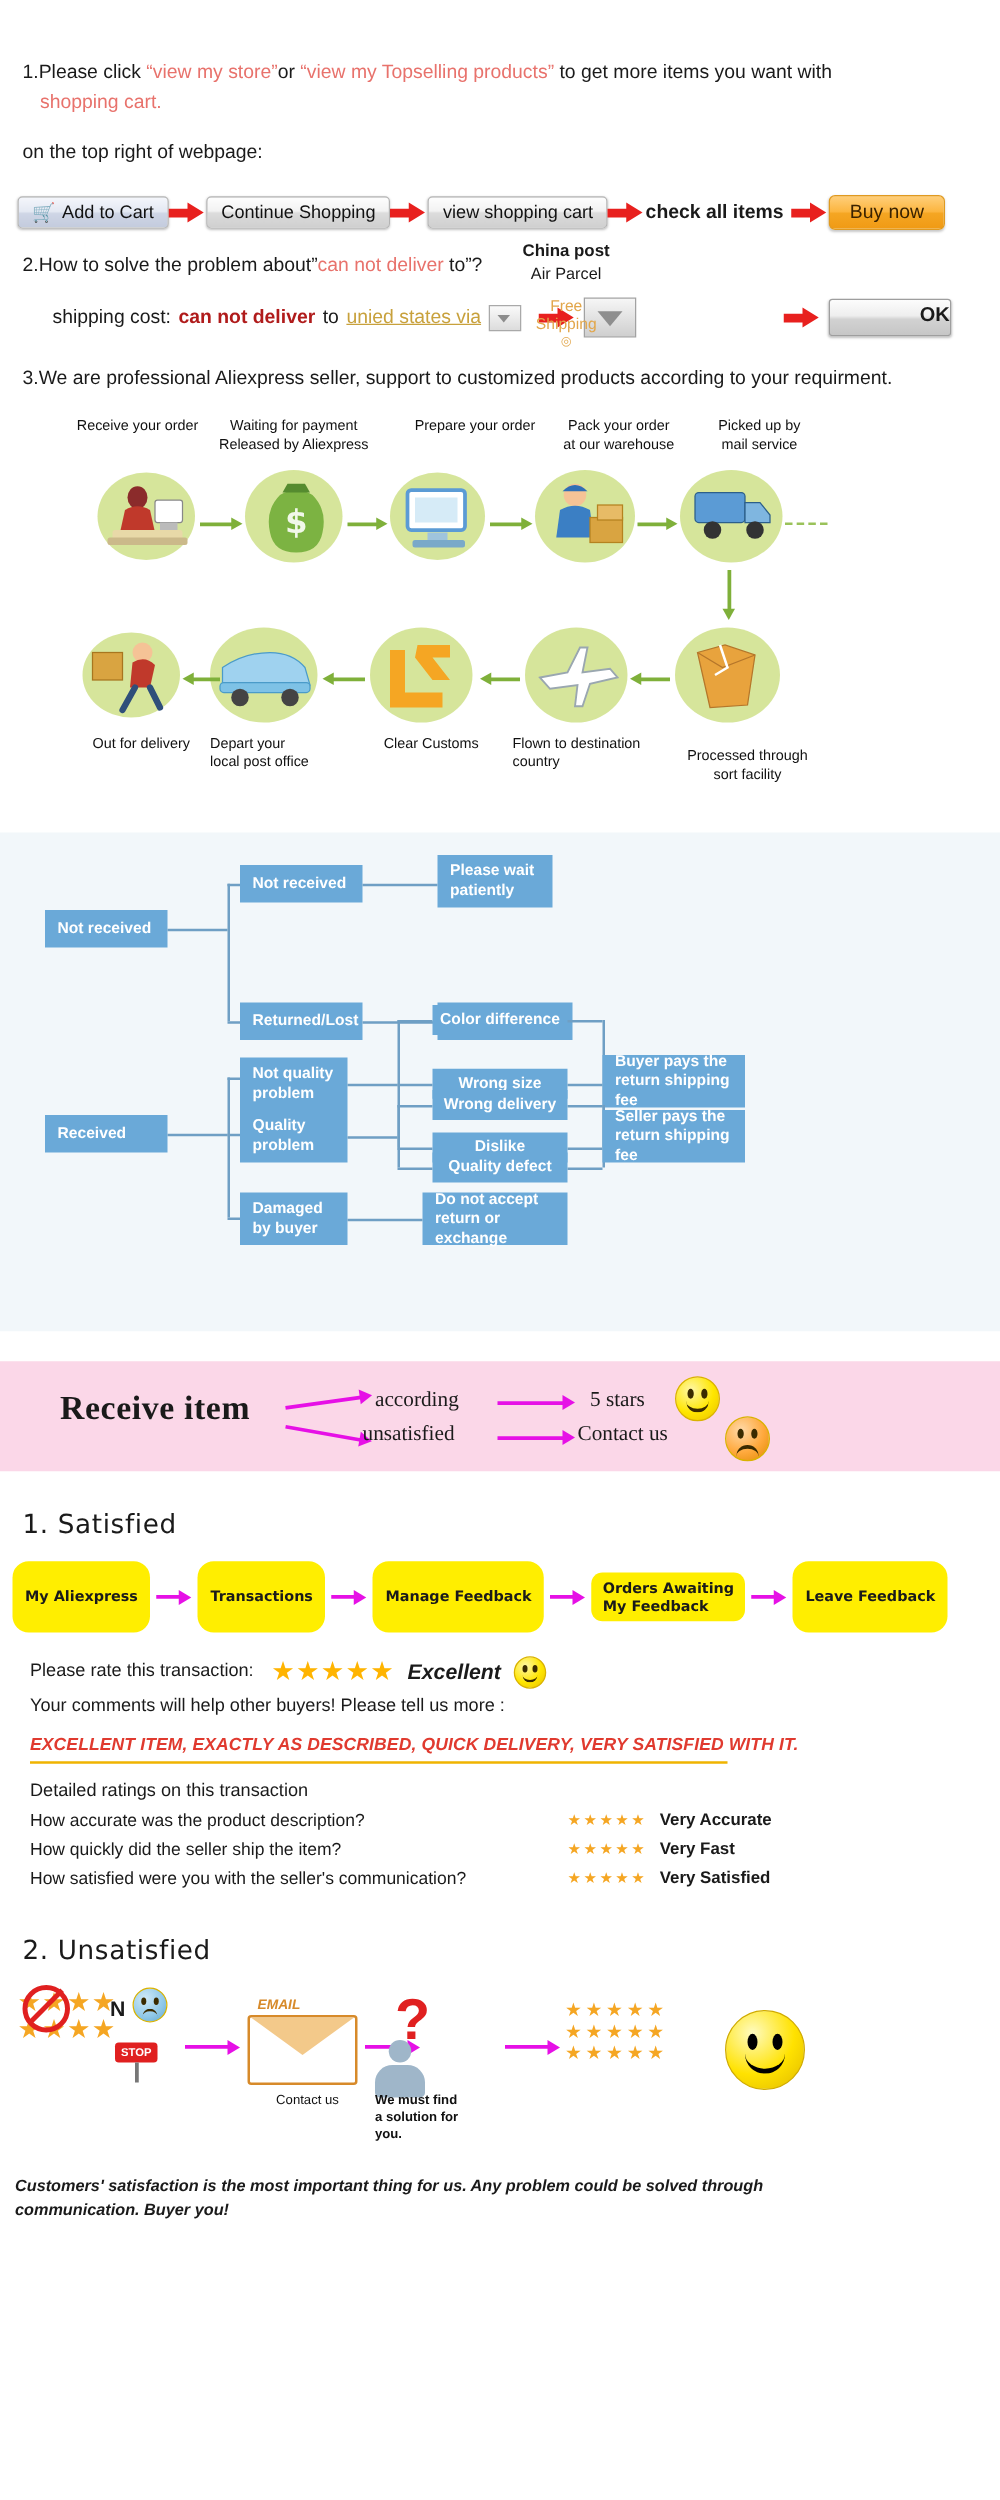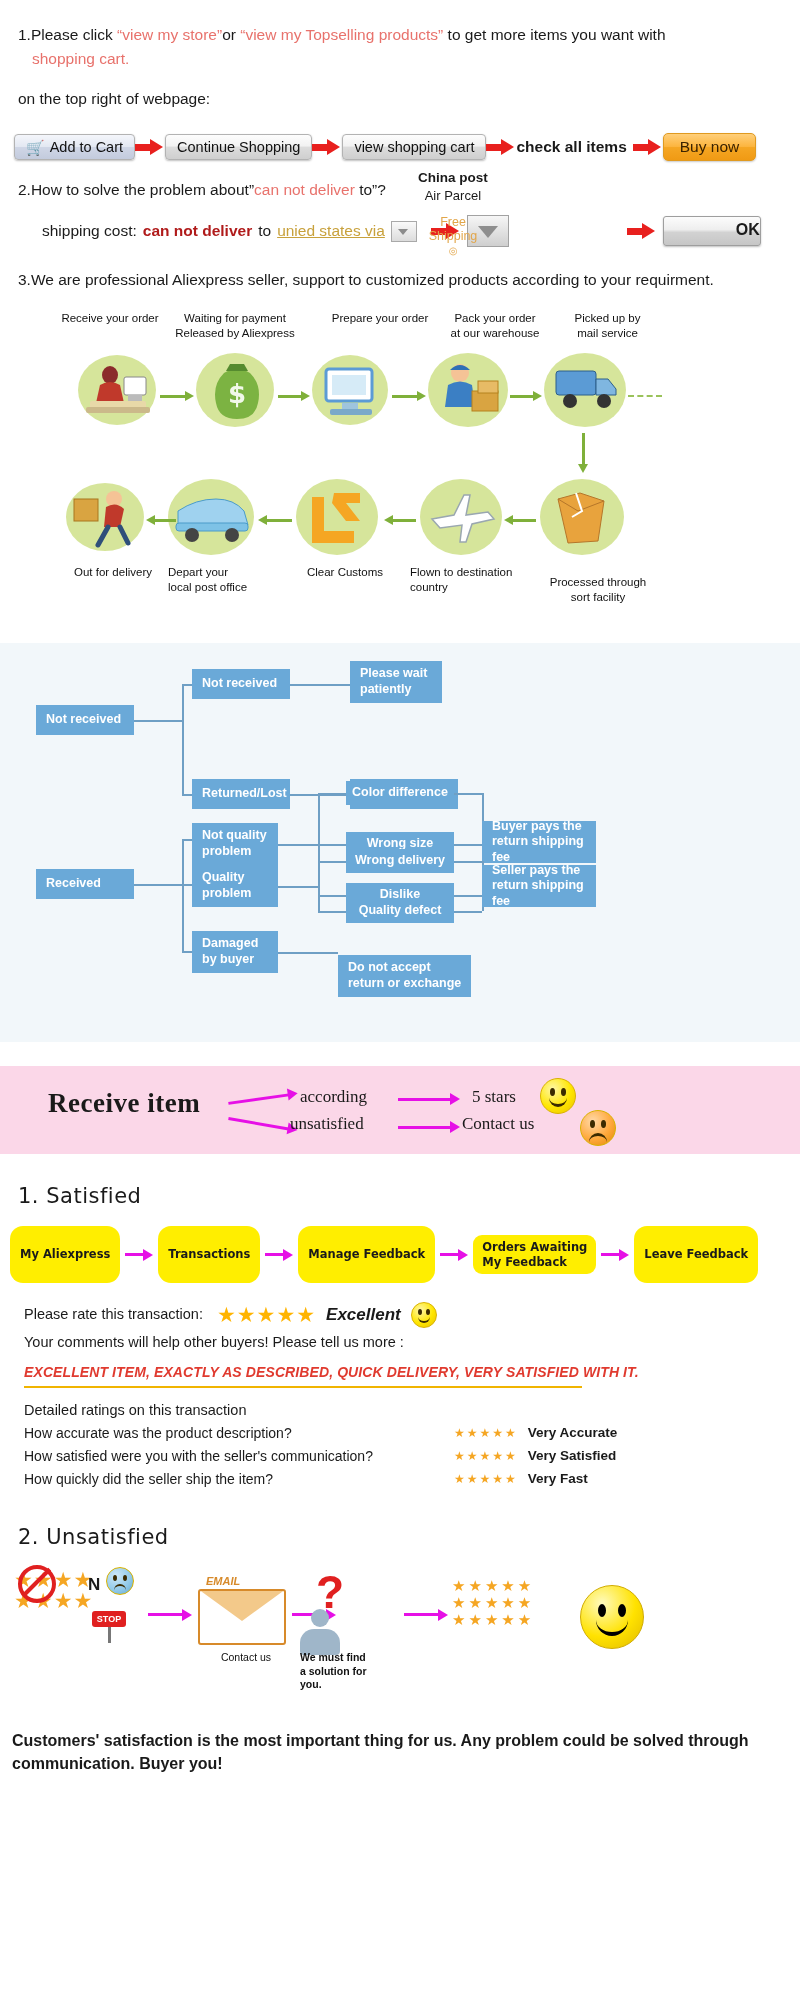--- a/index.html
+++ b/index.html
@@ -10,21 +10,21 @@
   .red{color:#e8726c;}
   .darkred{color:#b01b1b;font-weight:bold;}
   .row{display:flex;align-items:center;}
 
   
   .arr-red{width:30px;height:16px;position:relative;flex:0 0 auto;}
   .arr-red:before{content:"";position:absolute;left:0;top:5px;width:17px;height:7px;background:#e8201e;}
   .arr-red:after{content:"";position:absolute;left:15px;top:0;width:0;height:0;border-top:8px solid transparent;border-bottom:8px solid transparent;border-left:13px solid #e8201e;}
 
   
-  .sec1{padding:23px 0 0 18px;font-size:15.5px;line-height:1.55;}
+  .sec1{padding:46px 0 0 18px;font-size:15.5px;line-height:1.55;}
   .sec1 .l2{padding-left:14px;}
   .sec1 .l3{margin-top:16px;}
 
   .btnrow{display:flex;align-items:center;margin:22px 0 0 14px;}
   .gbtn{
     background:linear-gradient(to bottom,#fdfdfd 0%,#f2f2f2 45%,#dcdcdc 52%,#cfcfcf 100%);
     border:1px solid #b3b3b3;border-radius:4px;
     padding:4px 11px;font-size:14.5px;color:#111;
     box-shadow:0 1px 2px rgba(0,0,0,.25);white-space:nowrap;
     display:flex;align-items:center;gap:5px;
@@ -144,21 +144,21 @@
   .person .body{width:40px;height:26px;background:#9fb6c9;border-radius:14px 14px 4px 4px;margin-top:2px;}
   .cap{position:absolute;font-size:10.5px;line-height:1.3;color:#111;}
   .cap b{font-weight:bold;}
   .starblock{position:absolute;left:452px;top:14px;color:#f5a623;font-size:15px;line-height:17px;letter-spacing:3px;}
   .bigsmile{position:absolute;left:580px;top:22px;width:62px;height:62px;border-radius:50%;
             background:radial-gradient(circle at 34% 28%,#fffbbf 0%,#ffe200 55%,#e0b900 100%);border:1px solid #d0ab00;}
   .bigsmile .e{position:absolute;width:8px;height:13px;background:#000;border-radius:50%;top:18px;}
   .bigsmile .e.l{left:17px;} .bigsmile .e.r{right:17px;}
   .bigsmile .m{position:absolute;left:15px;top:30px;width:32px;height:16px;border-bottom:4px solid #000;border-radius:0 0 30px 30px;}
 
-  .foot{margin:16px 0 0 12px;font-size:16px;line-height:1.45;font-weight:bold;}
+  .foot{margin:4px 0 0 12px;font-size:13px;line-height:1.45;font-weight:bold;font-style:italic;}
   .foot .notice{color:#e02020;margin-top:4px;}
 </style>
 </head>
 <body>
 
 <div class="page">
 
   <div class="sec1">
     <div>
       <span>1.Please click </span><span class="red">“view my store”</span><span>or </span><span class="red">“view my Topselling products”</span><span> to get more items you want with</span>
@@ -392,21 +392,21 @@
     <div class="bbox" style="left:346px;top:256px;width:108px;height:24px;">Quality defect</div>
     <div class="bln h" style="left:454px;top:218px;width:28px;"></div>
     <div class="bln h" style="left:454px;top:268px;width:28px;"></div>
     <div class="bln v" style="left:482px;top:218px;height:50px;"></div>
     <div class="bbox l" style="left:482px;top:222px;width:114px;height:42px;white-space:pre-line;">Seller pays the
 return shipping fee</div>
 
     <div class="bbox l" style="left:192px;top:288px;width:86px;height:42px;white-space:pre-line;">Damaged
 by buyer</div>
     <div class="bln h" style="left:278px;top:309px;width:60px;"></div>
-    <div class="bbox l" style="left:338px;top:288px;width:133px;height:42px;white-space:pre-line;margin-top:24px;">Do not accept
+    <div class="bbox l" style="left:338px;top:288px;width:116px;height:42px;white-space:pre-line;">Do not accept
 return or exchange</div>
   </div>
 
   <div class="pink">
     <div class="ri">Receive item</div>
     <div class="marr" style="left:228px;top:26px;width:70px;transform:rotate(-8deg);"></div>
     <div class="marr" style="left:228px;top:52px;width:70px;transform:rotate(10deg);"></div>
     <div class="w" style="left:300px;top:21px;">according</div>
     <div class="w" style="left:290px;top:48px;">unsatisfied</div>
     <div class="marr" style="left:398px;top:27px;width:62px;"></div>
@@ -458,28 +458,28 @@
     <div class="dr">
       <div>Detailed ratings on this transaction</div>
       <table>
         <tbody>
             <tr>
           <td class="q">How accurate was the product description?</td>
           <td class="s">★★★★★</td>
           <td class="v">Very Accurate</td>
         </tr>
         <tr>
+          <td class="q">How quickly did the seller ship the item?</td>
+          <td class="s">★★★★★</td>
+          <td class="v">Very Fast</td>
+        </tr>
+        <tr>
           <td class="q">How satisfied were you with the seller's communication?</td>
           <td class="s">★★★★★</td>
           <td class="v">Very Satisfied</td>
-        </tr>
-        <tr>
-          <td class="q">How quickly did the seller ship the item?</td>
-          <td class="s">★★★★★</td>
-          <td class="v">Very Fast</td>
         </tr>
       </tbody>
         </table>
     </div>
   </div>
 
   <div class="h2" style="margin-top:34px">2. Unsatisfied</div>
 
   <div class="unsat">
     <div class="nostar">

